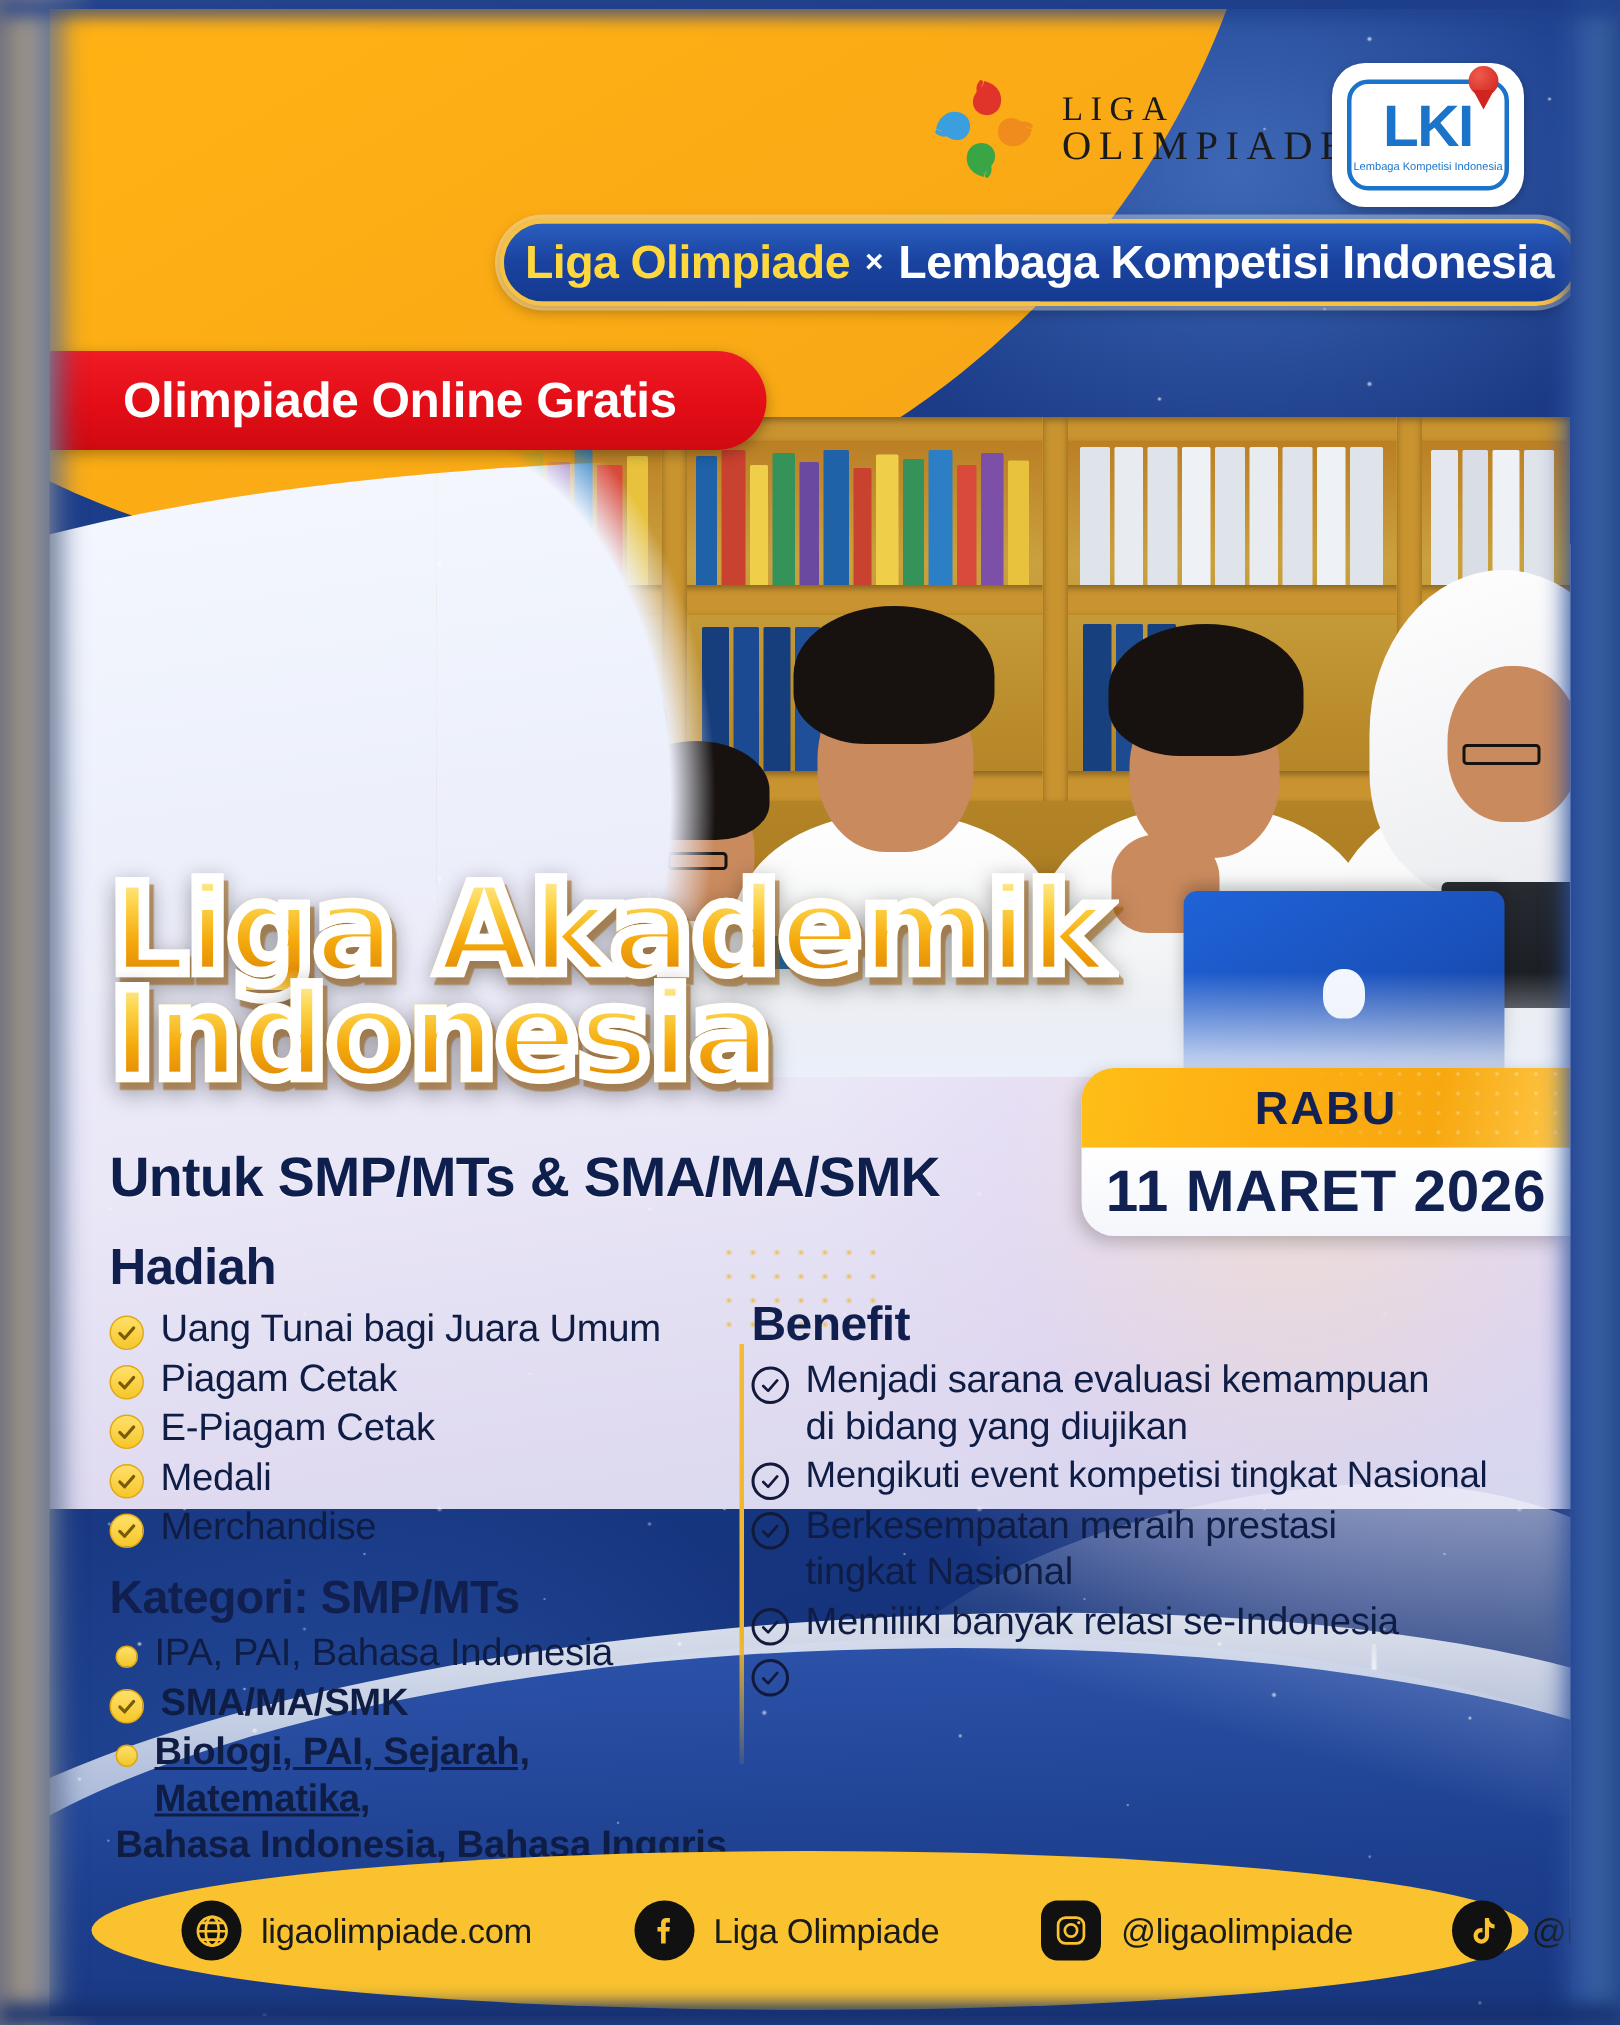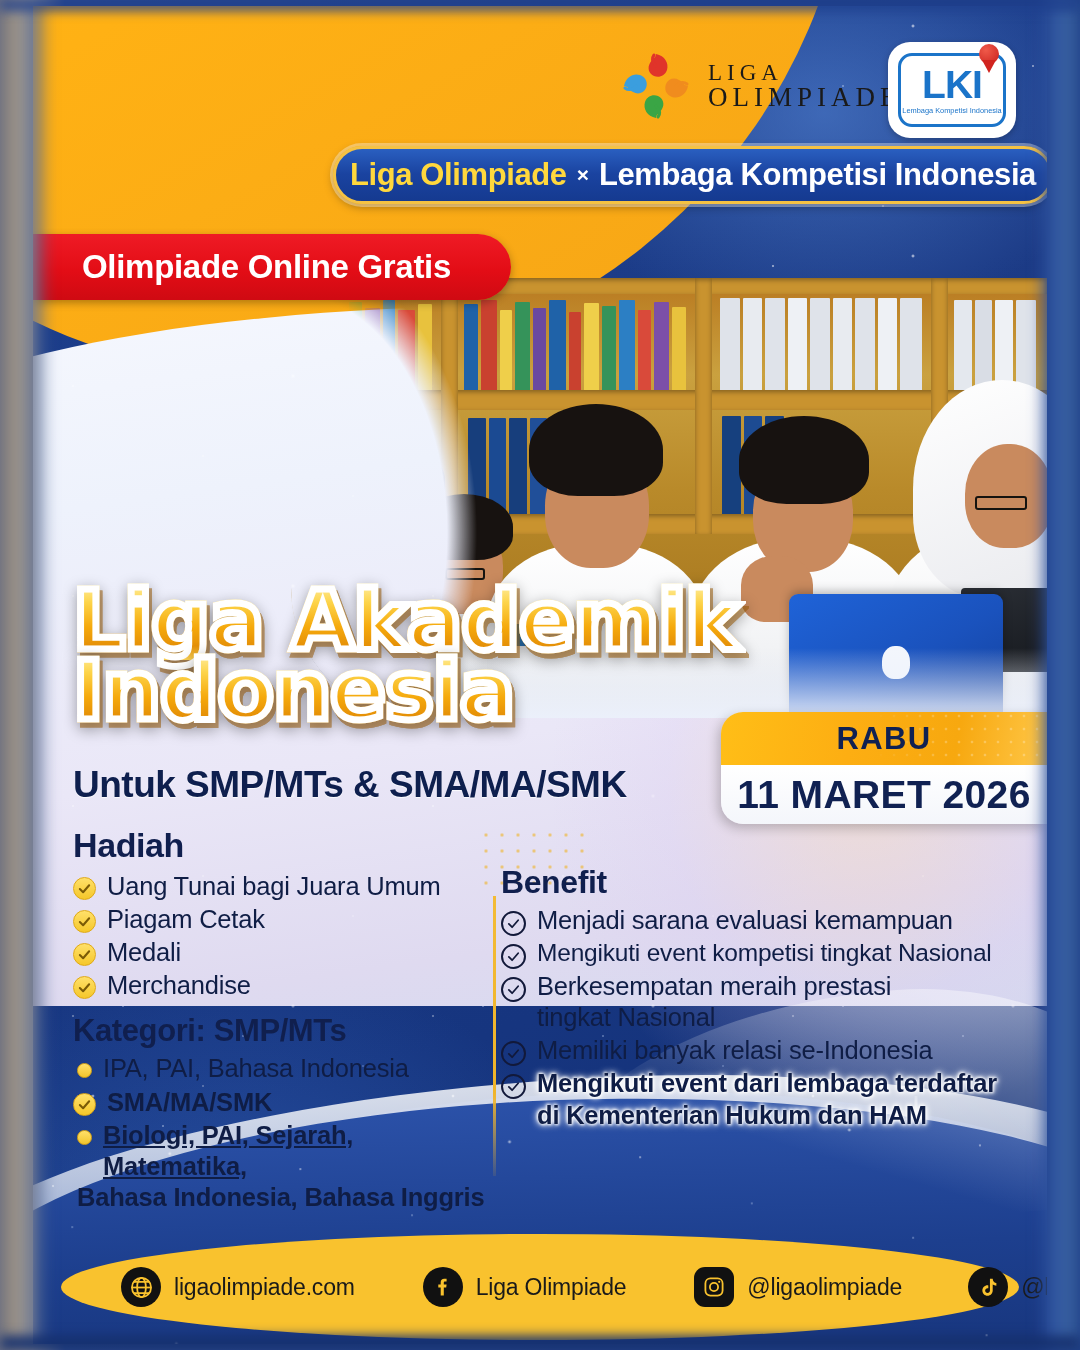--- a/index.html
+++ b/index.html
@@ -639,20 +639,28 @@
               </svg>
           </span>
           <span class="li-txt">Piagam Cetak</span>
         </li>
         <li>
           <span class="ic yellow">
             <svg width="13" height="13" viewBox="0 0 14 14" fill="none" stroke-width="2.2" stroke-linecap="round" stroke-linejoin="round">
                 <polyline points="2,7.5 5.5,11 12,3.5"></polyline>
               </svg>
           </span>
+          <span class="li-txt">E-Piagam Cetak</span>
+        </li>
+        <li>
+          <span class="ic yellow">
+            <svg width="13" height="13" viewBox="0 0 14 14" fill="none" stroke-width="2.2" stroke-linecap="round" stroke-linejoin="round">
+                <polyline points="2,7.5 5.5,11 12,3.5"></polyline>
+              </svg>
+          </span>
           <span class="li-txt">Medali</span>
         </li>
         <li>
           <span class="ic yellow">
             <svg width="13" height="13" viewBox="0 0 14 14" fill="none" stroke-width="2.2" stroke-linecap="round" stroke-linejoin="round">
                 <polyline points="2,7.5 5.5,11 12,3.5"></polyline>
               </svg>
           </span>
           <span class="li-txt">Merchandise</span>
         </li>
@@ -686,20 +694,21 @@
       <div class="sec-head ben">Benefit</div>
       <ul class="lst">
         <li>
           <span class="ic outline">
             <svg width="13" height="13" viewBox="0 0 14 14" fill="none" stroke-width="1.9" stroke-linecap="round" stroke-linejoin="round">
                 <polyline points="2,7.5 5.5,11 12,3.5"></polyline>
               </svg>
           </span>
           <span>
             <span class="li-txt" style="display:block;">Menjadi sarana evaluasi kemampuan</span>
+            <span class="li-txt" style="display:block;">di bidang yang diujikan</span>
           </span>
         </li>
         <li>
           <span class="ic outline">
             <svg width="13" height="13" viewBox="0 0 14 14" fill="none" stroke-width="1.9" stroke-linecap="round" stroke-linejoin="round">
                 <polyline points="2,7.5 5.5,11 12,3.5"></polyline>
               </svg>
           </span>
           <span class="li-txt sm">Mengikuti event kompetisi tingkat Nasional</span>
         </li>
@@ -720,24 +729,20 @@
                 <polyline points="2,7.5 5.5,11 12,3.5"></polyline>
               </svg>
           </span>
           <span class="li-txt">Memiliki banyak relasi se-Indonesia</span>
         </li>
         <li>
           <span class="ic outline">
             <svg width="13" height="13" viewBox="0 0 14 14" fill="none" stroke-width="1.9" stroke-linecap="round" stroke-linejoin="round">
                 <polyline points="2,7.5 5.5,11 12,3.5"></polyline>
               </svg>
-          </span>
-          <span>
-            <span class="li-txt hl" style="display:block;">Mengikuti event dari lembaga terdaftar</span>
-            <span class="li-txt hl" style="display:block;">di Kementerian Hukum dan HAM</span>
           </span>
         </li>
       </ul>
     </div>
 
     <div class="footer-ellipse">
       <div class="f-item" style="margin-left:60px;">
         <span class="f-ic">
           <svg width="25" height="25" viewBox="0 0 24 24" fill="none" stroke="#f9c22e" stroke-width="1.7">
             <circle cx="12" cy="12" r="9.2"></circle>

